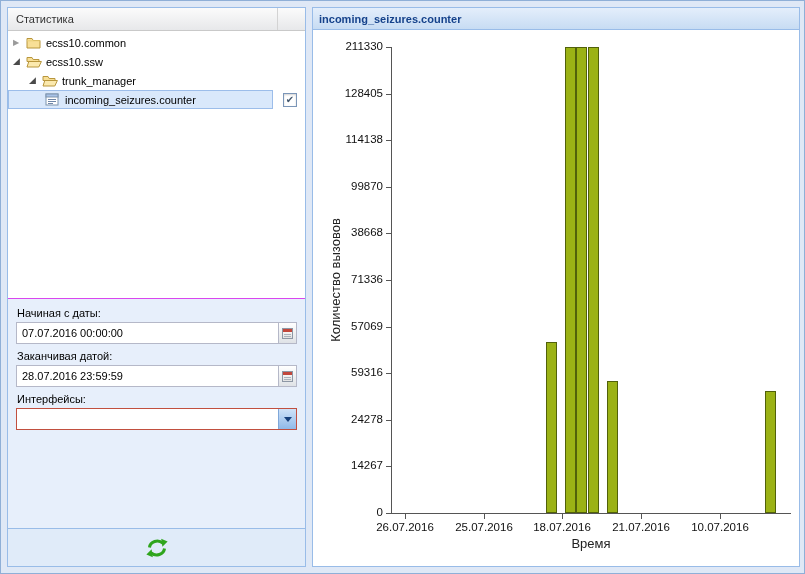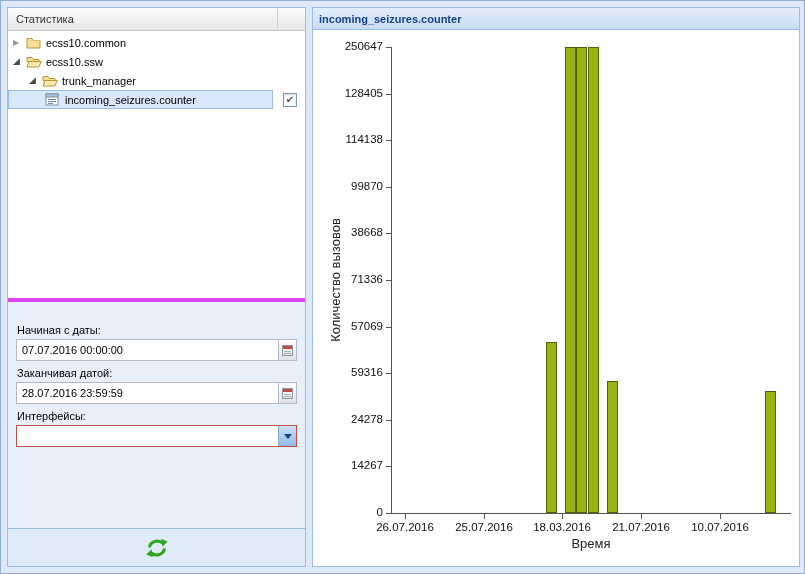--- a/index.html
+++ b/index.html
@@ -16,21 +16,21 @@
   .tree-row{display:flex;height:19px;align-items:stretch;cursor:default}
   .tree-row-main{flex:1;display:flex;align-items:center;border:1px solid transparent;margin-right:2px;white-space:nowrap;overflow:hidden}
   .tree-row-main.selected{background:#d9e8fb;border-color:#9cbdea}
   .expander{width:13px;flex:0 0 auto;font-size:8px;color:#9a9a9a;line-height:19px}
   .expander.open{color:#4a4a4a;font-size:9px}
   .tree-icon{width:18px;flex:0 0 auto;display:inline-flex;align-items:center}
   .tree-label{font-size:11px;color:#000;padding-left:2px}
   .tree-check-cell{width:30px;flex:0 0 auto;display:flex;align-items:center;justify-content:center}
   .checkbox{width:14px;height:14px;border:1px solid #7b96b8;background:#fff;font-size:10px;line-height:12px;text-align:center;color:#44586e;box-shadow:inset 0 1px 2px rgba(0,0,0,.18);cursor:pointer}
 
-  .form-area{flex:1;background:#e7effb;border-top:4px solid #d946ef;padding-top:16px}
+  .form-area{flex:1;background:#e7effb;border-top:1px solid #d946ef;padding-top:2px}
   .form-label{font-size:11px;color:#000;padding:6px 9px 3px 9px}
   .field{position:relative;margin:0 8px;height:22px}
   .text-input{width:100%;height:22px;border:1px solid #b5b8c8;background:#fff;font:11px "Liberation Sans",sans-serif;padding:0 22px 0 5px;color:#000;outline:none}
   .combo .text-input{border-color:#c14f3f}
   .date-trigger{position:absolute;right:1px;top:1px;width:18px;height:20px;background:linear-gradient(#ffffff,#dfe2e6);border-left:1px solid #b5b8c8;display:flex;align-items:center;justify-content:center;cursor:pointer}
   .cal-icon{width:11px;height:11px;border:1px solid #8d97a5;background:linear-gradient(#fefefe,#e2e2e2);position:relative;display:block}
   .cal-icon::before{content:"";position:absolute;left:0;right:0;top:0;height:3px;background:#c2473c}
   .cal-icon::after{content:"";position:absolute;left:1px;right:1px;top:5px;height:1px;background:#aab2bc;box-shadow:0 2px 0 #aab2bc}
   .combo-trigger{position:absolute;right:1px;top:1px;width:18px;height:20px;background:linear-gradient(#cfe2f8,#8fb9e9);border-left:1px solid #7fa7d9;display:flex;align-items:center;justify-content:center;cursor:pointer}
   .combo-arrow{width:0;height:0;border-left:4px solid transparent;border-right:4px solid transparent;border-top:5px solid #17407c}
@@ -175,27 +175,27 @@
         <div style="position: absolute; left: 2px; top: 243px; width: 68px; text-align: right; font: 11.5px &quot;Liberation Sans&quot;, sans-serif; color: rgb(17, 17, 17);">71336</div>
         <div style="position: absolute; left: 73px; top: 203px; width: 5px; height: 1px; background: rgb(85, 85, 85);"></div>
         <div style="position: absolute; left: 2px; top: 196px; width: 68px; text-align: right; font: 11.5px &quot;Liberation Sans&quot;, sans-serif; color: rgb(17, 17, 17);">38668</div>
         <div style="position: absolute; left: 73px; top: 157px; width: 5px; height: 1px; background: rgb(85, 85, 85);"></div>
         <div style="position: absolute; left: 2px; top: 150px; width: 68px; text-align: right; font: 11.5px &quot;Liberation Sans&quot;, sans-serif; color: rgb(17, 17, 17);">99870</div>
         <div style="position: absolute; left: 73px; top: 110px; width: 5px; height: 1px; background: rgb(85, 85, 85);"></div>
         <div style="position: absolute; left: 2px; top: 103px; width: 68px; text-align: right; font: 11.5px &quot;Liberation Sans&quot;, sans-serif; color: rgb(17, 17, 17);">114138</div>
         <div style="position: absolute; left: 73px; top: 64px; width: 5px; height: 1px; background: rgb(85, 85, 85);"></div>
         <div style="position: absolute; left: 2px; top: 57px; width: 68px; text-align: right; font: 11.5px &quot;Liberation Sans&quot;, sans-serif; color: rgb(17, 17, 17);">128405</div>
         <div style="position: absolute; left: 73px; top: 17px; width: 5px; height: 1px; background: rgb(85, 85, 85);"></div>
-        <div style="position: absolute; left: 2px; top: 10px; width: 68px; text-align: right; font: 11.5px &quot;Liberation Sans&quot;, sans-serif; color: rgb(17, 17, 17);">250647</div>
+        <div style="position: absolute; left: 2px; top: 10px; width: 68px; text-align: right; font: 11.5px &quot;Liberation Sans&quot;, sans-serif; color: rgb(17, 17, 17);">211330</div>
         <div style="position: absolute; left: 92px; top: 484px; width: 1px; height: 5px; background: rgb(85, 85, 85);"></div>
         <div style="position: absolute; left: 52px; top: 491px; width: 80px; text-align: center; font: 11.5px &quot;Liberation Sans&quot;, sans-serif; color: rgb(17, 17, 17);">26.07.2016</div>
         <div style="position: absolute; left: 171px; top: 484px; width: 1px; height: 5px; background: rgb(85, 85, 85);"></div>
         <div style="position: absolute; left: 131px; top: 491px; width: 80px; text-align: center; font: 11.5px &quot;Liberation Sans&quot;, sans-serif; color: rgb(17, 17, 17);">25.07.2016</div>
         <div style="position: absolute; left: 249px; top: 484px; width: 1px; height: 5px; background: rgb(85, 85, 85);"></div>
-        <div style="position: absolute; left: 209px; top: 491px; width: 80px; text-align: center; font: 11.5px &quot;Liberation Sans&quot;, sans-serif; color: rgb(17, 17, 17);">18.03.2016</div>
+        <div style="position: absolute; left: 209px; top: 491px; width: 80px; text-align: center; font: 11.5px &quot;Liberation Sans&quot;, sans-serif; color: rgb(17, 17, 17);">18.07.2016</div>
         <div style="position: absolute; left: 328px; top: 484px; width: 1px; height: 5px; background: rgb(85, 85, 85);"></div>
         <div style="position: absolute; left: 288px; top: 491px; width: 80px; text-align: center; font: 11.5px &quot;Liberation Sans&quot;, sans-serif; color: rgb(17, 17, 17);">21.07.2016</div>
         <div style="position: absolute; left: 407px; top: 484px; width: 1px; height: 5px; background: rgb(85, 85, 85);"></div>
         <div style="position: absolute; left: 367px; top: 491px; width: 80px; text-align: center; font: 11.5px &quot;Liberation Sans&quot;, sans-serif; color: rgb(17, 17, 17);">10.07.2016</div>
         <div title="18.07.2016 — 52500" style="position: absolute; left: 233px; top: 312px; width: 11px; height: 171px; background: rgb(155, 178, 21); border: 1px solid rgb(81, 97, 10);"></div>
         <div title="17.07.2016 — 142672" style="position: absolute; left: 252px; top: 17px; width: 11px; height: 466px; background: rgb(155, 178, 21); border: 1px solid rgb(81, 97, 10);"></div>
         <div title="17.07.2016 — 142672" style="position: absolute; left: 263px; top: 17px; width: 11px; height: 466px; background: rgb(155, 178, 21); border: 1px solid rgb(81, 97, 10);"></div>
         <div title="16.07.2016 — 142672" style="position: absolute; left: 275px; top: 17px; width: 11px; height: 466px; background: rgb(155, 178, 21); border: 1px solid rgb(81, 97, 10);"></div>
         <div title="15.07.2016 — 40500" style="position: absolute; left: 294px; top: 351px; width: 11px; height: 132px; background: rgb(155, 178, 21); border: 1px solid rgb(81, 97, 10);"></div>
         <div title="08.07.2016 — 37500" style="position: absolute; left: 452px; top: 361px; width: 11px; height: 122px; background: rgb(155, 178, 21); border: 1px solid rgb(81, 97, 10);"></div>

